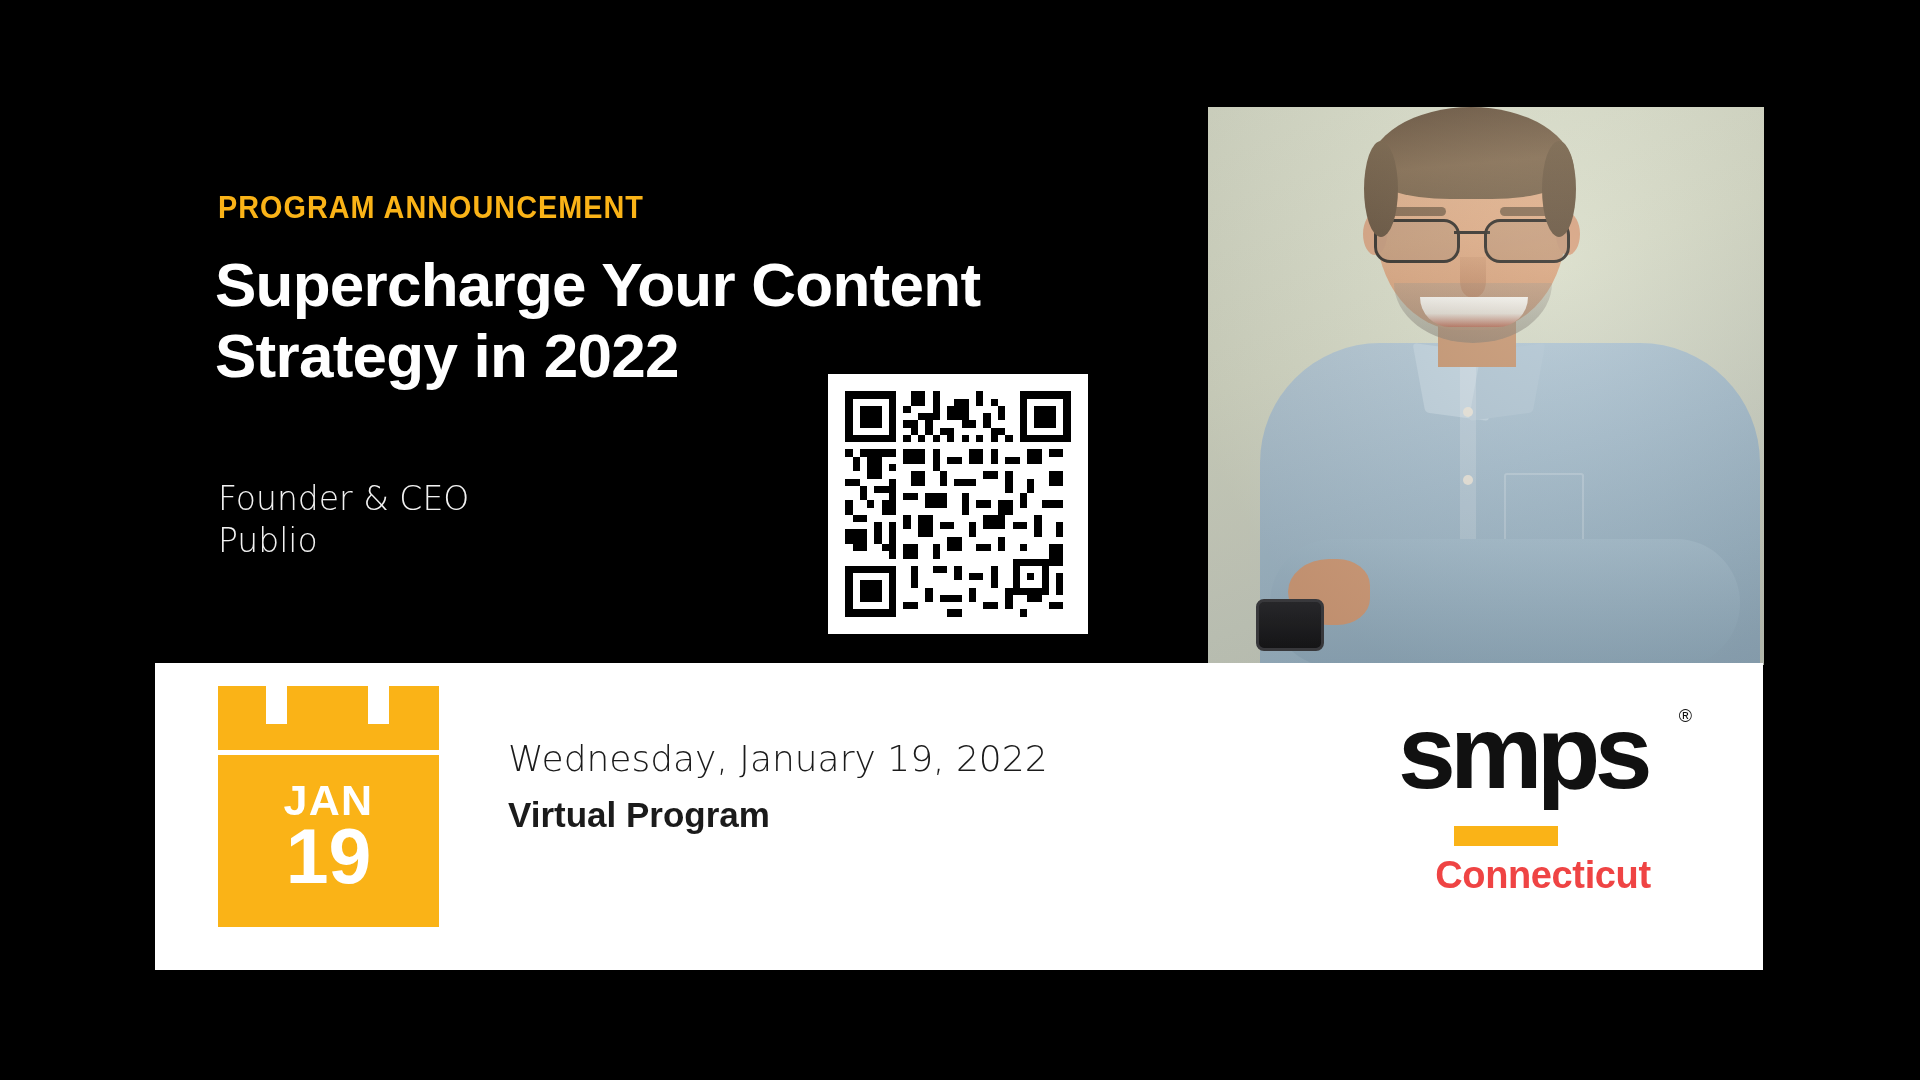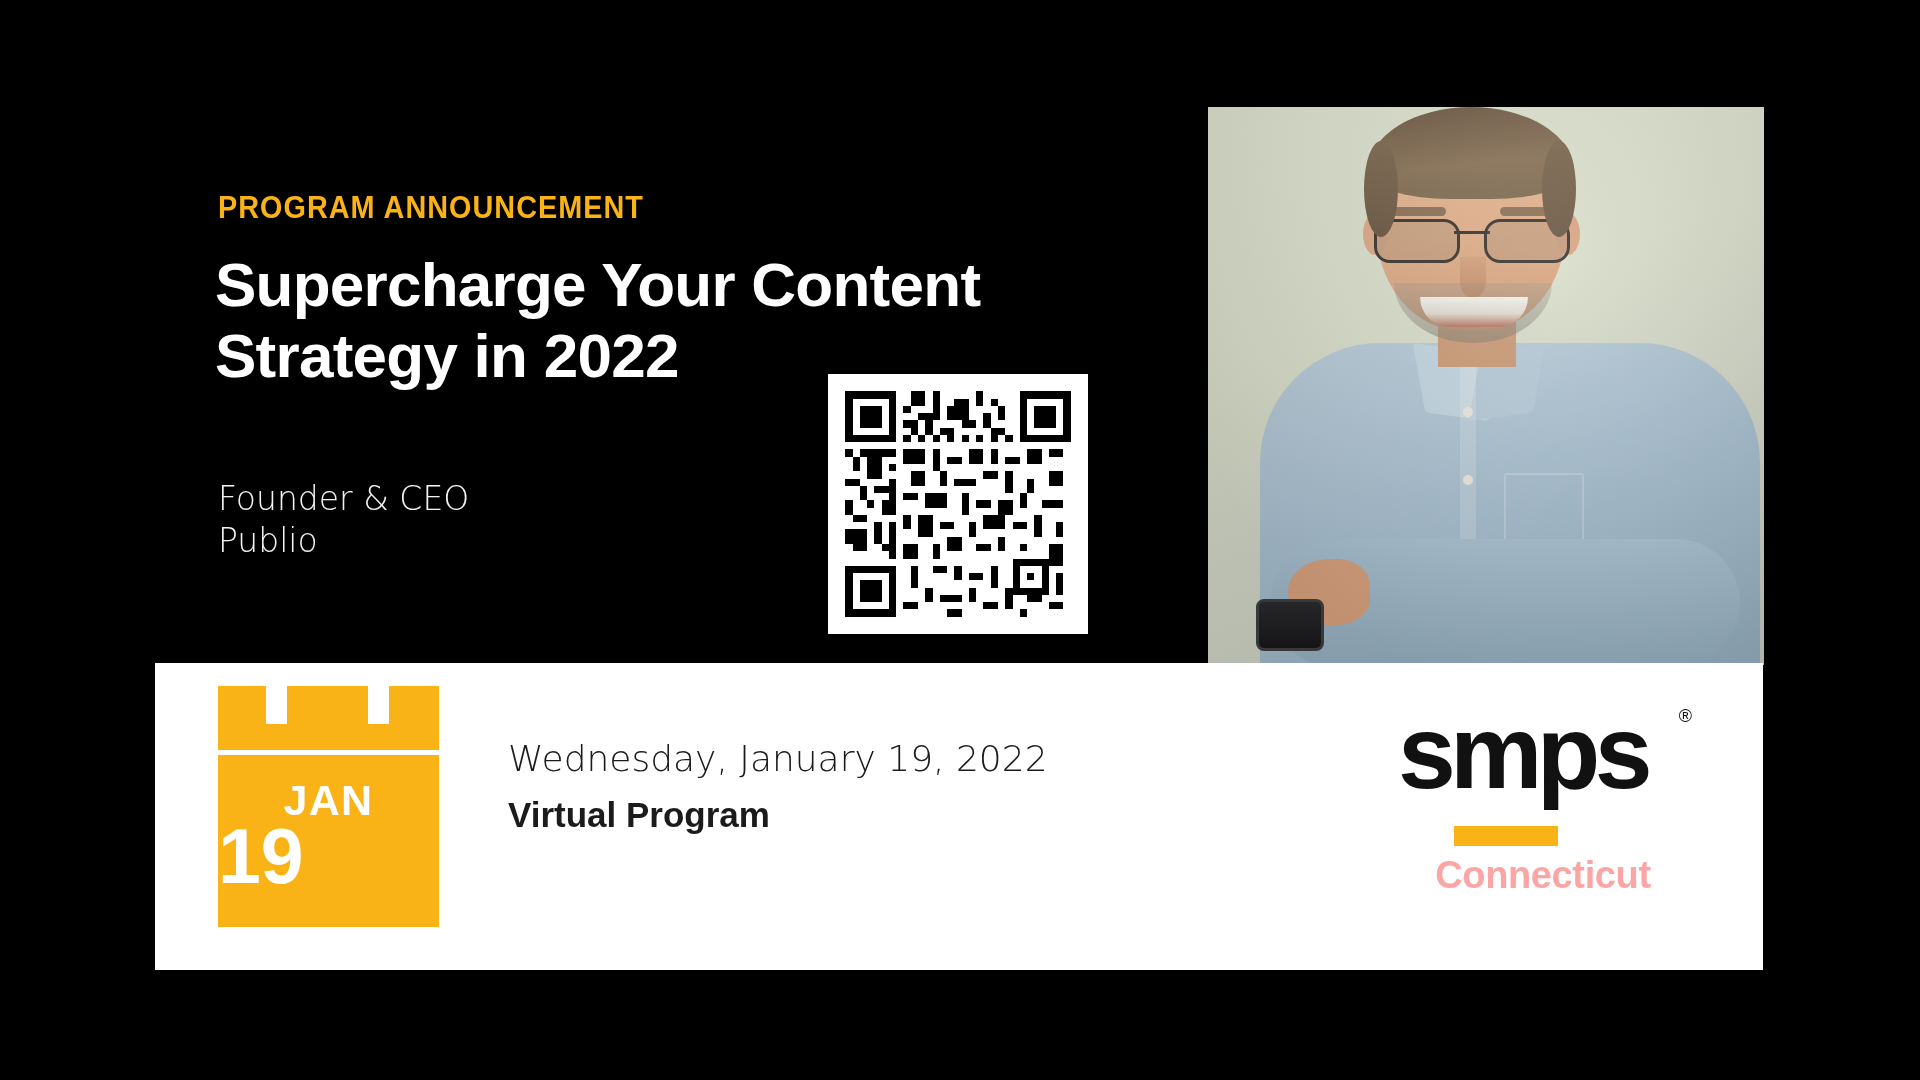--- a/index.html
+++ b/index.html
@@ -68,40 +68,40 @@
   .bar{position:absolute;left:155px;top:663px;width:1608px;height:307px;background:#fff;}
 
   
   .cal{position:absolute;left:218px;top:686px;width:221px;height:241px;background:#FAB317;}
   .cal-ring{position:absolute;top:-18px;width:21px;height:56px;background:#fff;}
   .cal-ring.a{left:48px;} .cal-ring.b{left:150px;}
   .cal-rule{position:absolute;left:0;top:64px;width:100%;height:5px;background:#fff;}
   .cal-mon{position:absolute;left:0;top:90px;width:100%;text-align:center;color:#fff;
            font-size:43px;font-weight:700;letter-spacing:.03em;
            font-family:"Liberation Sans","DejaVu Sans",sans-serif;}
-  .cal-day{position:absolute;left:0;top:132px;width:100%;text-align:left;color:#fff;
+  .cal-day{position:absolute;left:0;top:132px;width:100%;text-align:center;color:#fff;
            font-size:77px;font-weight:700;line-height:1;
            font-family:"Liberation Sans","DejaVu Sans",sans-serif;}
 
   .details{position:absolute;left:508px;top:733px;color:#1b1b1b;
            font-family:"DejaVu Sans","Liberation Sans",sans-serif;}
   .det-date{font-size:36px;font-weight:300;line-height:1.42;white-space:nowrap;}
   .det-time{font-size:36px;font-weight:300;line-height:1.42;white-space:nowrap;}
   .det-type{font-size:35px;font-weight:700;line-height:1.42;margin-top:6px;white-space:nowrap;
             font-family:"Liberation Sans","DejaVu Sans",sans-serif;}
 
   
   .logo{position:absolute;left:1398px;top:714px;width:290px;height:200px;text-decoration:underline;}
   .logo-word{position:relative;height:104px;}
   .logo-word span.smps{position:absolute;left:0;top:-14px;color:#111;font-size:104px;font-weight:700;
         letter-spacing:-.055em;line-height:1;font-family:"Liberation Sans","DejaVu Sans",sans-serif;}
   .logo-reg{position:absolute;right:-4px;top:-8px;font-size:18px;color:#111;
         font-family:"Liberation Sans",sans-serif;}
   .logo-bar{position:absolute;left:56px;top:112px;width:104px;height:20px;background:#FAB317;}
-  .logo-state{position:absolute;left:0;top:140px;width:100%;text-align:center;color:#fca5a5;
+  .logo-state{position:absolute;left:0;top:140px;width:100%;text-align:center;color:#ef4444;
         font-size:38px;font-weight:700;letter-spacing:-.01em;
         font-family:"Liberation Sans","DejaVu Sans",sans-serif;}
 </style>
 </head>
 <body>
 
 <div id="stage">
 
   <div class="photo">
     <div class="ph-torso"></div>

